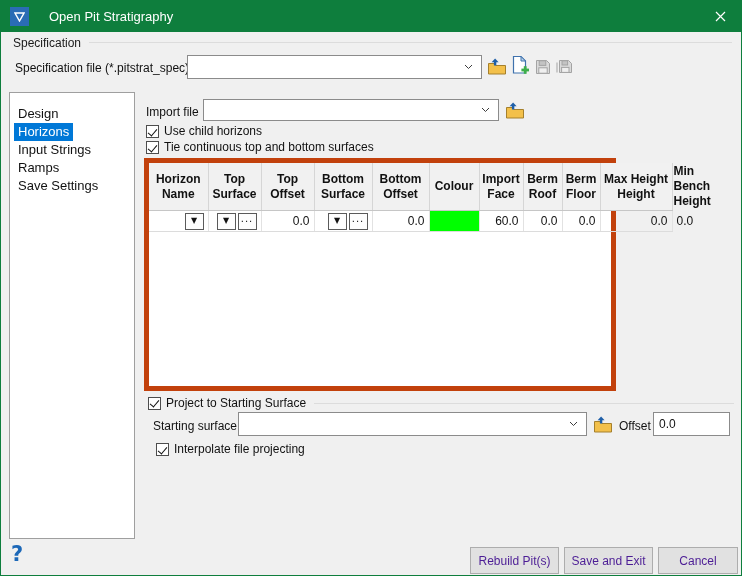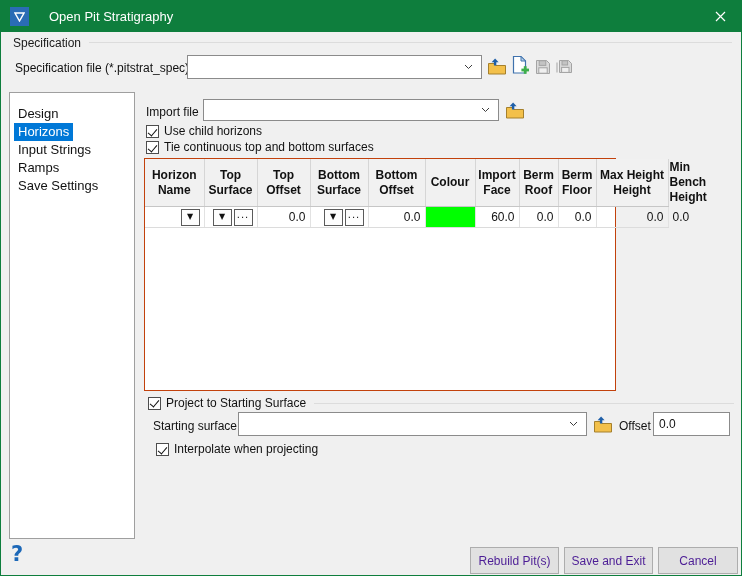--- a/index.html
+++ b/index.html
@@ -53,21 +53,21 @@
   .cbrow { position:absolute; display:flex; align-items:flex-end; gap:5px; height:15px; }
   .cb { width:13px; height:13px; background:#fff; border:1px solid #4d4d4d; position:relative; flex:0 0 auto; }
   .cb.checked::after {
     content:""; position:absolute; left:3px; top:0.5px; width:4px; height:8px;
     border-right:1.7px solid #111; border-bottom:1.7px solid #111; transform:rotate(40deg);
   }
 
   
   .table-wrap {
     position:absolute; left:143px; top:157px; width:472px; height:233px;
-    background:#fff; border:1px solid #c2410c;
+    background:#fff; border:5px solid #c2410c;
   }
   table.grid { width:100%; border-collapse:collapse; table-layout:fixed; }
   table.grid th {
     height:45px; background:#f1f1f1; font-weight:bold; font-size:12px;
     text-align:center; vertical-align:middle; line-height:1.25;
     border-right:1px solid #d6d6d6; border-bottom:1px solid #c6c6c6; padding:1px 1px;
   }
   table.grid th:last-child { border-right:none; }
   table.grid td {
     height:21px; font-size:12px; text-align:right; vertical-align:middle;
@@ -276,21 +276,21 @@
       <path d="M4.6 4.2 L8.1 0.6 L11.6 4.2 Z" fill="#1f5fa8"></path>
     </svg>
   </span>
   <span class="lbl" style="left:618px; top:418px;">Offset</span>
   <div class="textbox" style="left:652px; top:411px; width:77px; height:24px;">
     <span>0.0</span>
   </div>
 
   <div class="cbrow" style="left:155px; top:440px;">
     <span class="cb checked"></span>
-    <span>Interpolate when projecting</span>
+    <span>Interpolate file projecting</span>
   </div>
 
   <span class="help-q">?</span>
   <button class="btn" style="left:469px; width:89px;">Rebuild Pit(s)</button>
   <button class="btn" style="left:657px; width:80px;">Cancel</button>
   <button class="btn" style="left:563px; width:89px;">Save and Exit</button>
 
 </div>
 
 </body></html>

